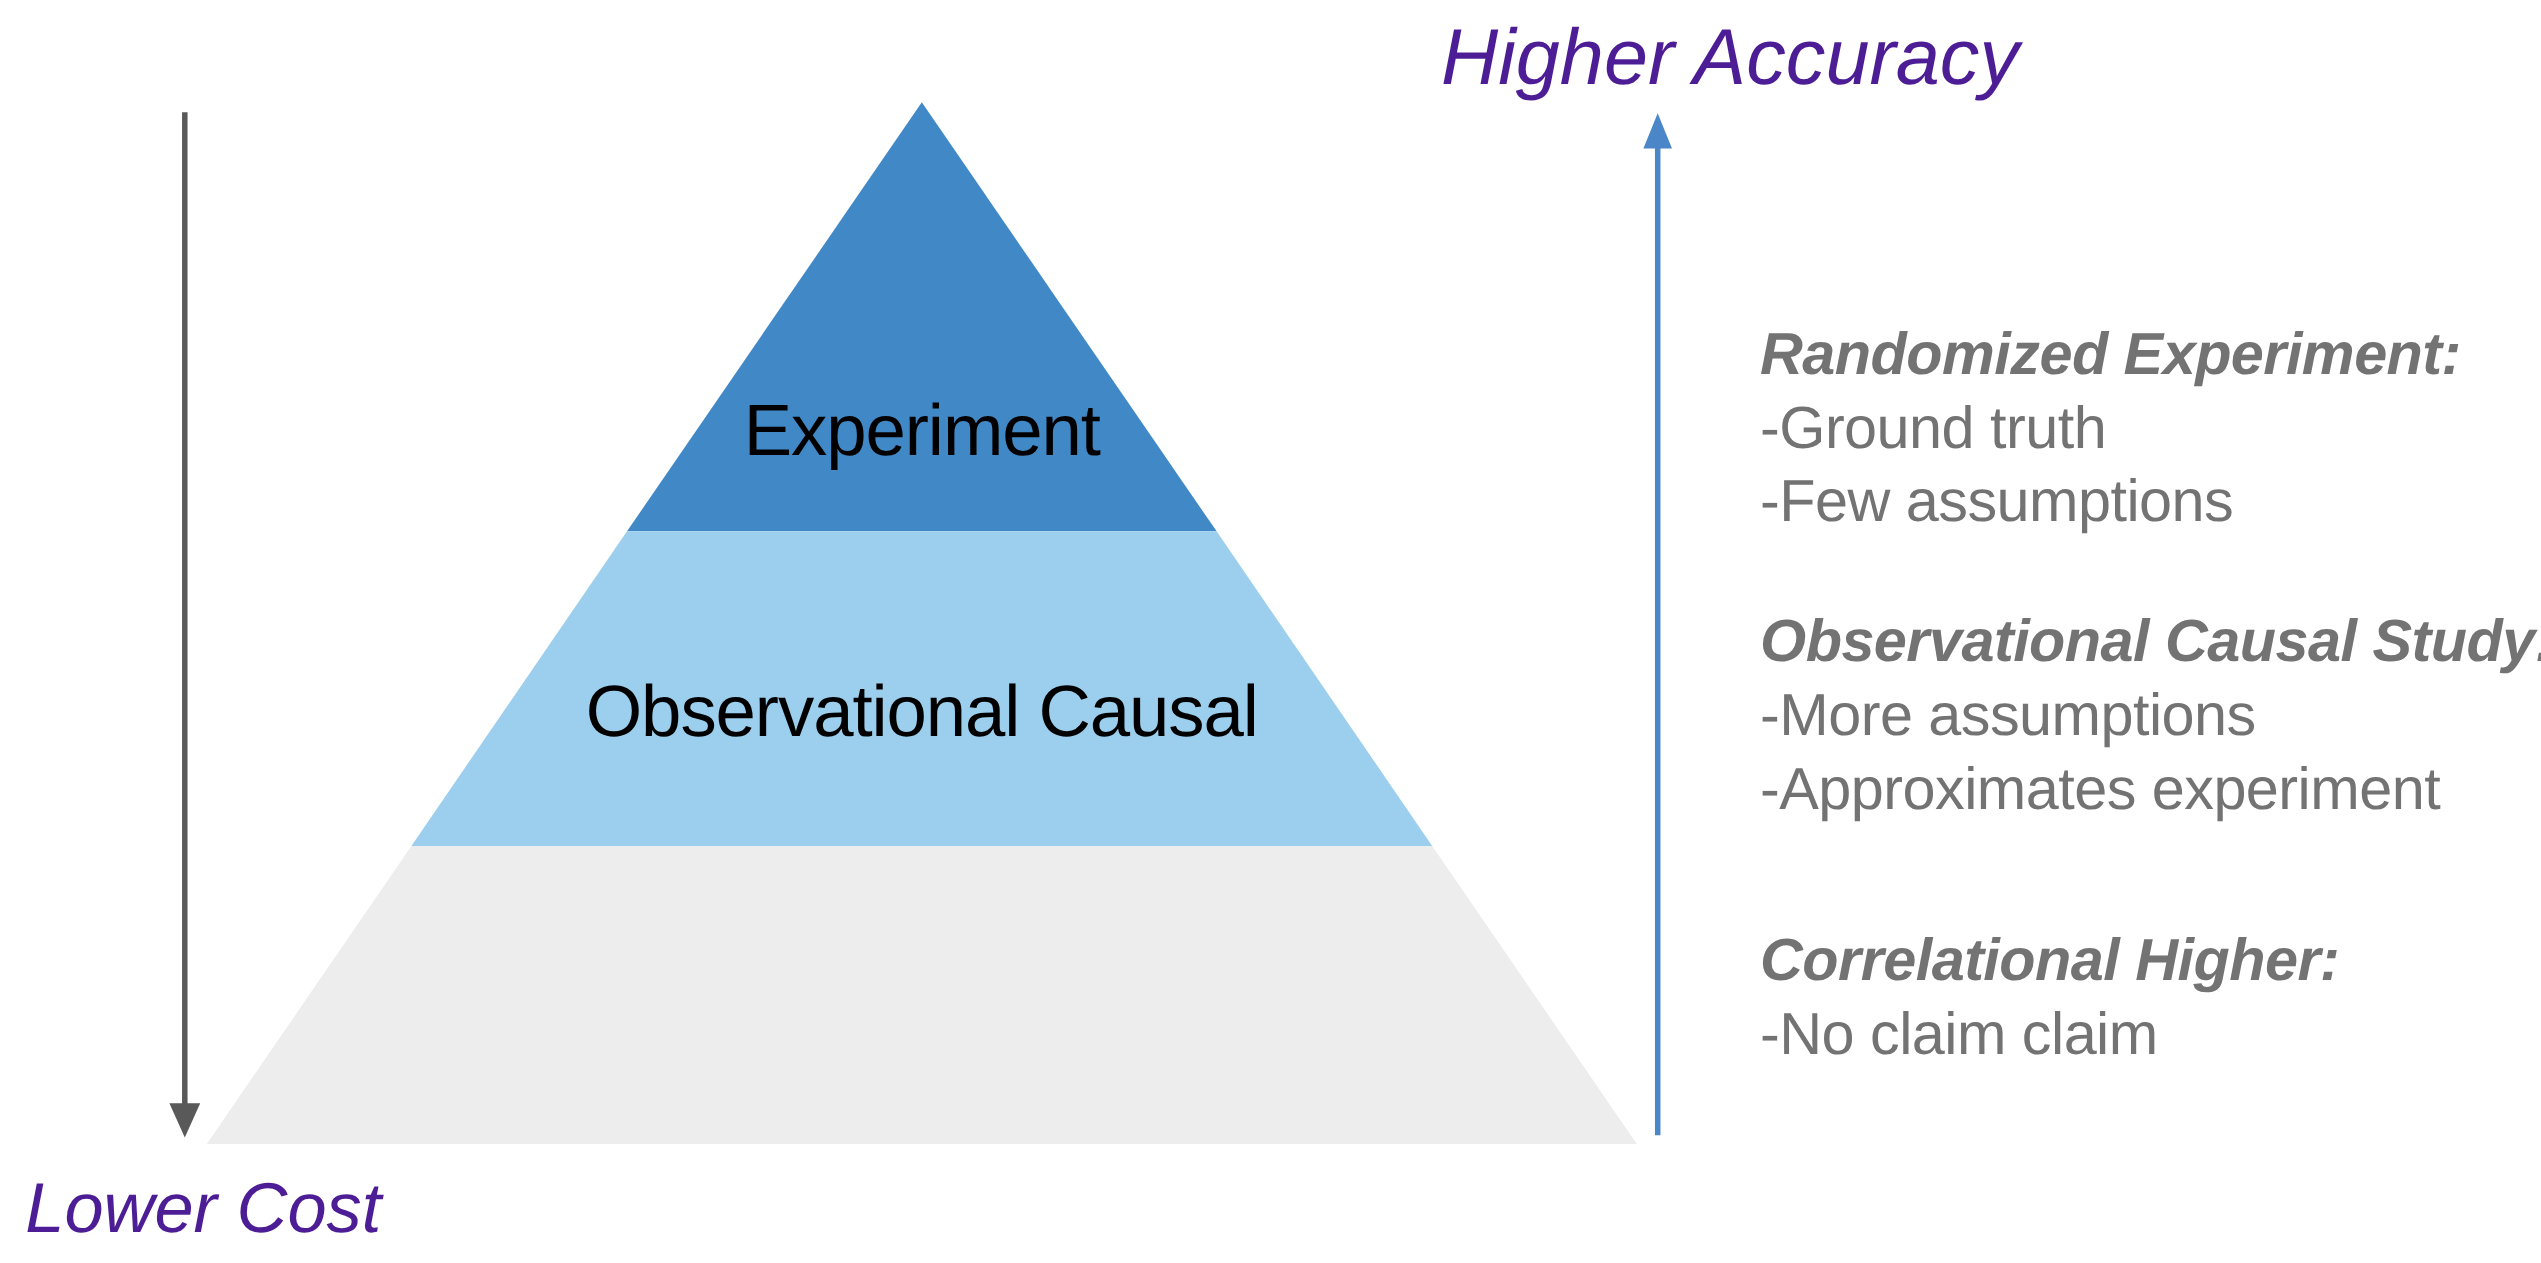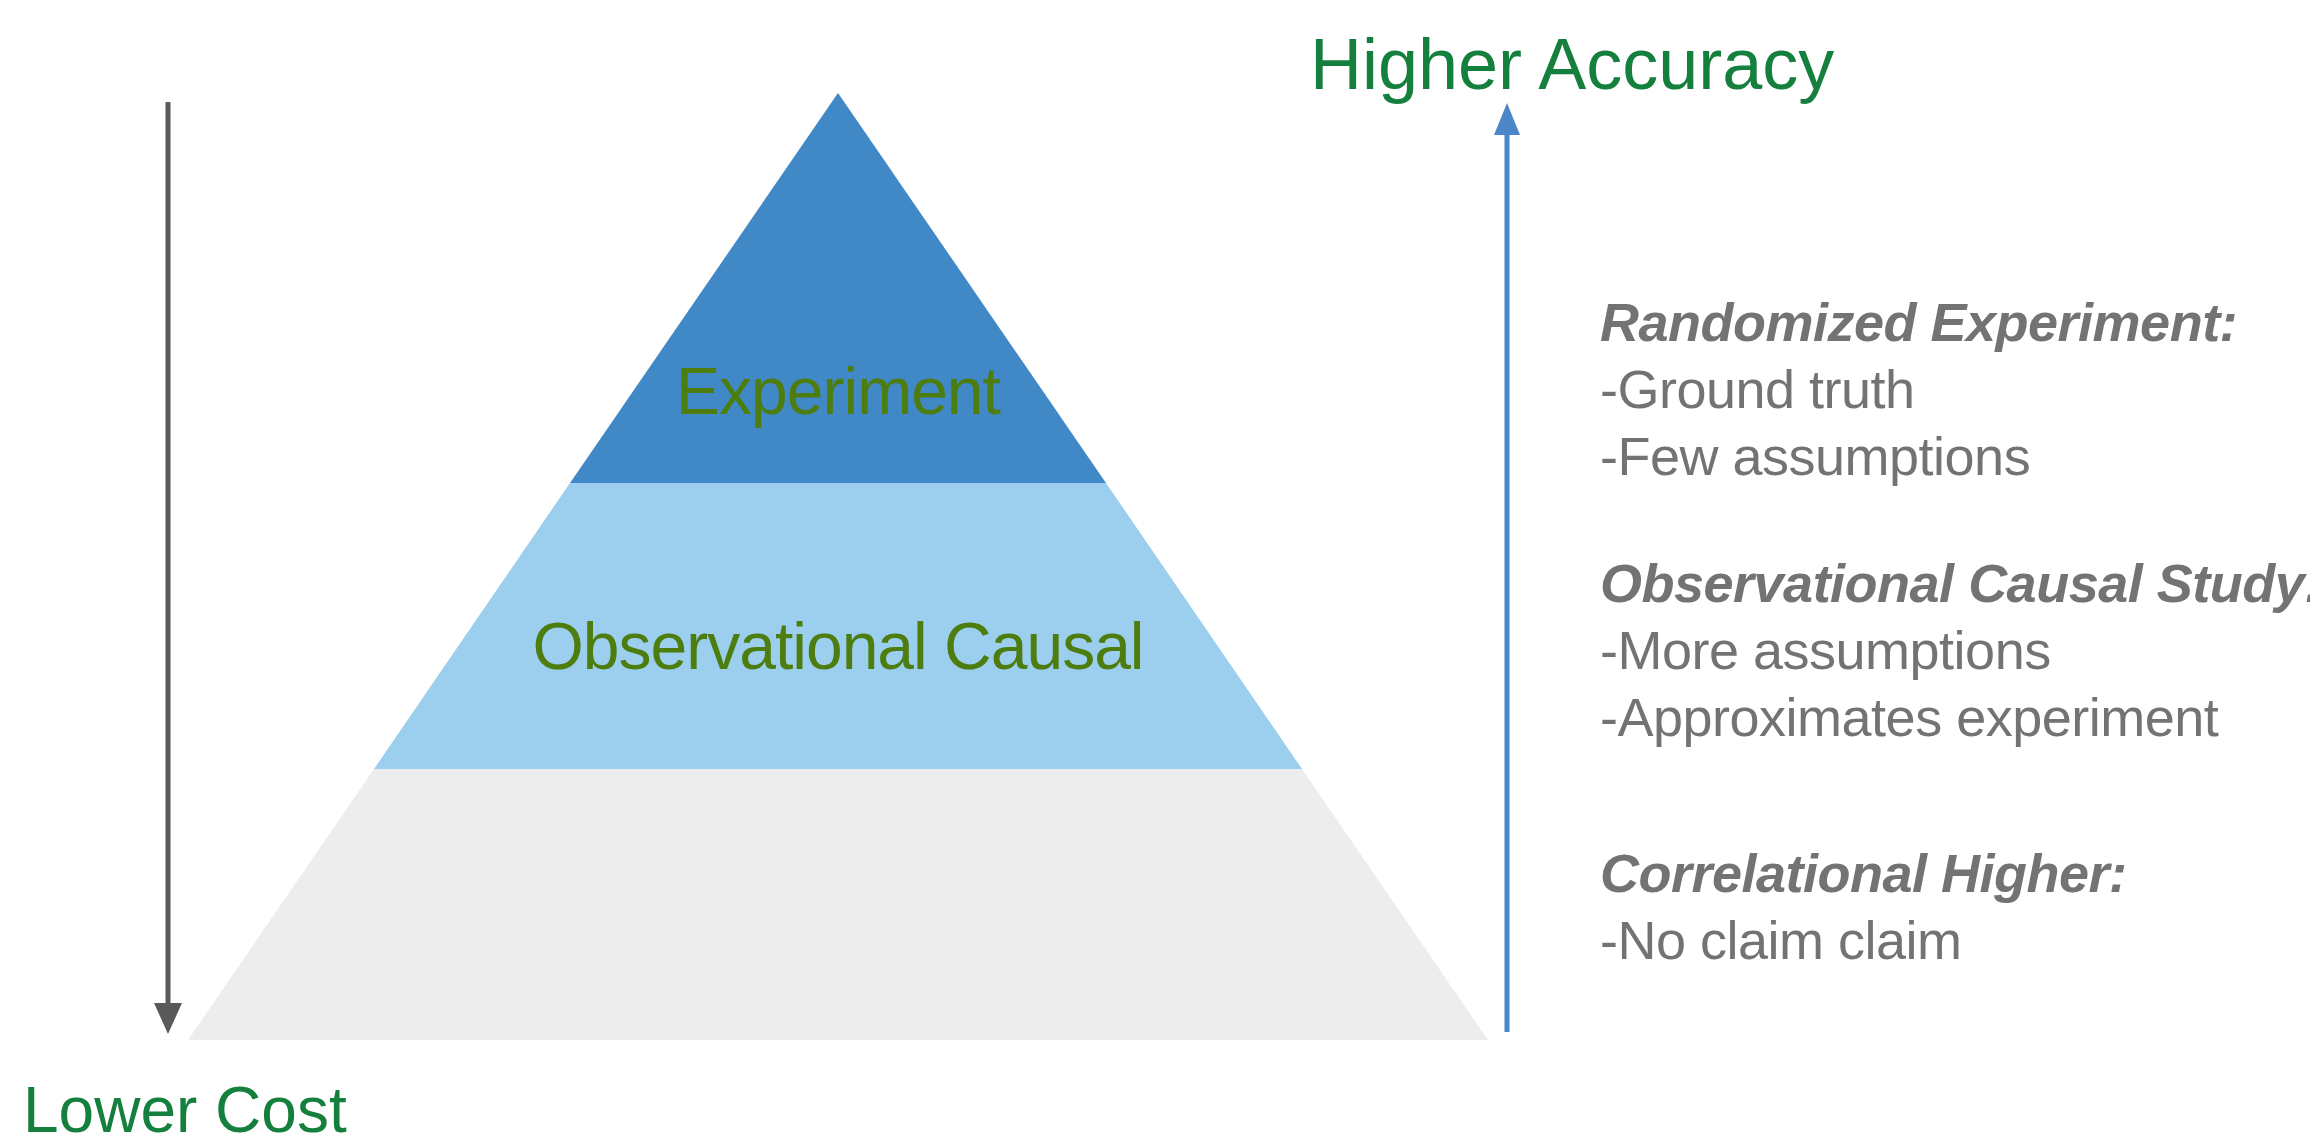--- a/index.html
+++ b/index.html
@@ -18,32 +18,32 @@
   .pyramid-svg {
     position: absolute;
     left: 0;
     top: 0;
     width: 2310px;
     height: 1148px;
   }
   .band-label {
     position: absolute;
     transform: translate(-50%, -50%);
-    color: #4d7c0f;
+    color: #000000;
     font-size: 66px;
     letter-spacing: -1px;
     white-space: nowrap;
     line-height: 1;
   }
   .axis-label {
     position: absolute;
-    color: #15803d;
+    font-style: italic;
+    color: #4c1d95;
     white-space: nowrap;
     line-height: 1;
-    margin-top: 12px;
   }
   .axis-label.lower {
     left: 23px;
     top: 1066px;
     font-size: 64px;
     text-align: center;
   }
   .axis-label.higher {
     left: 1310px;
     top: 16px;

